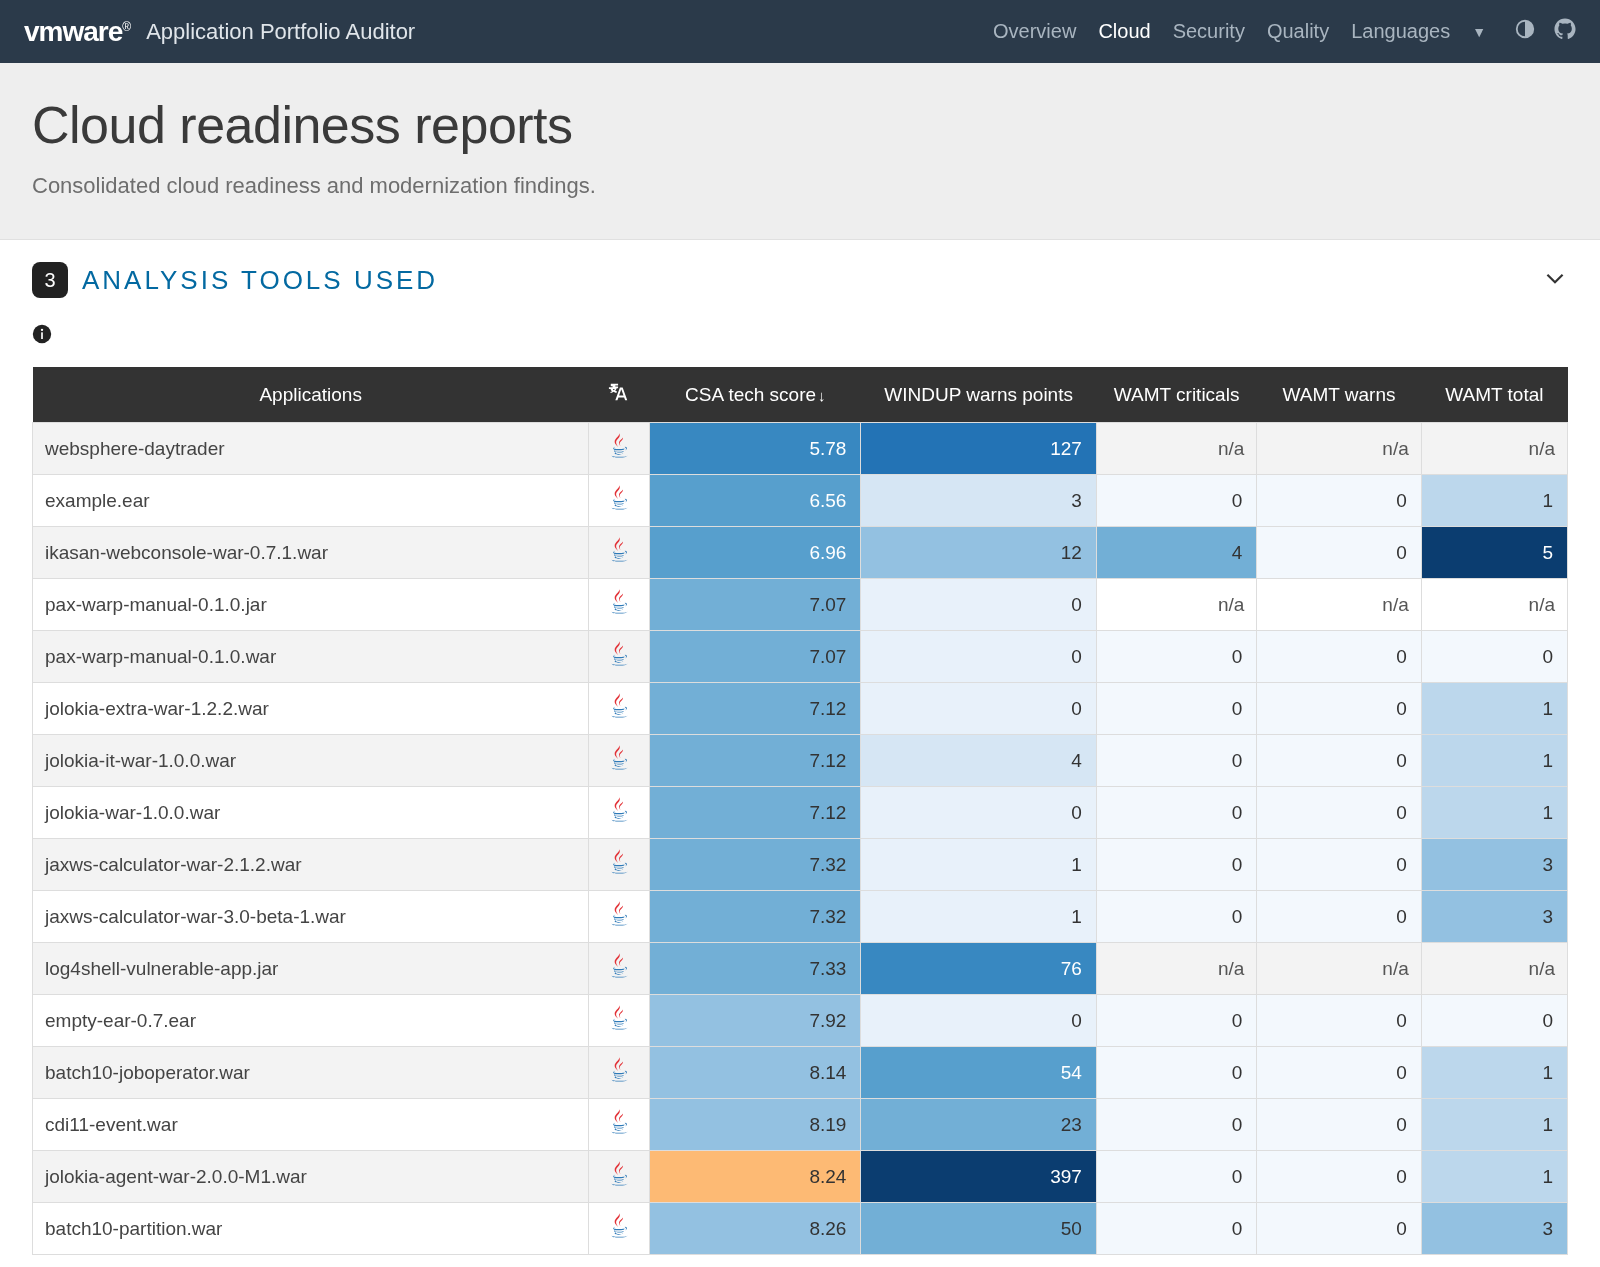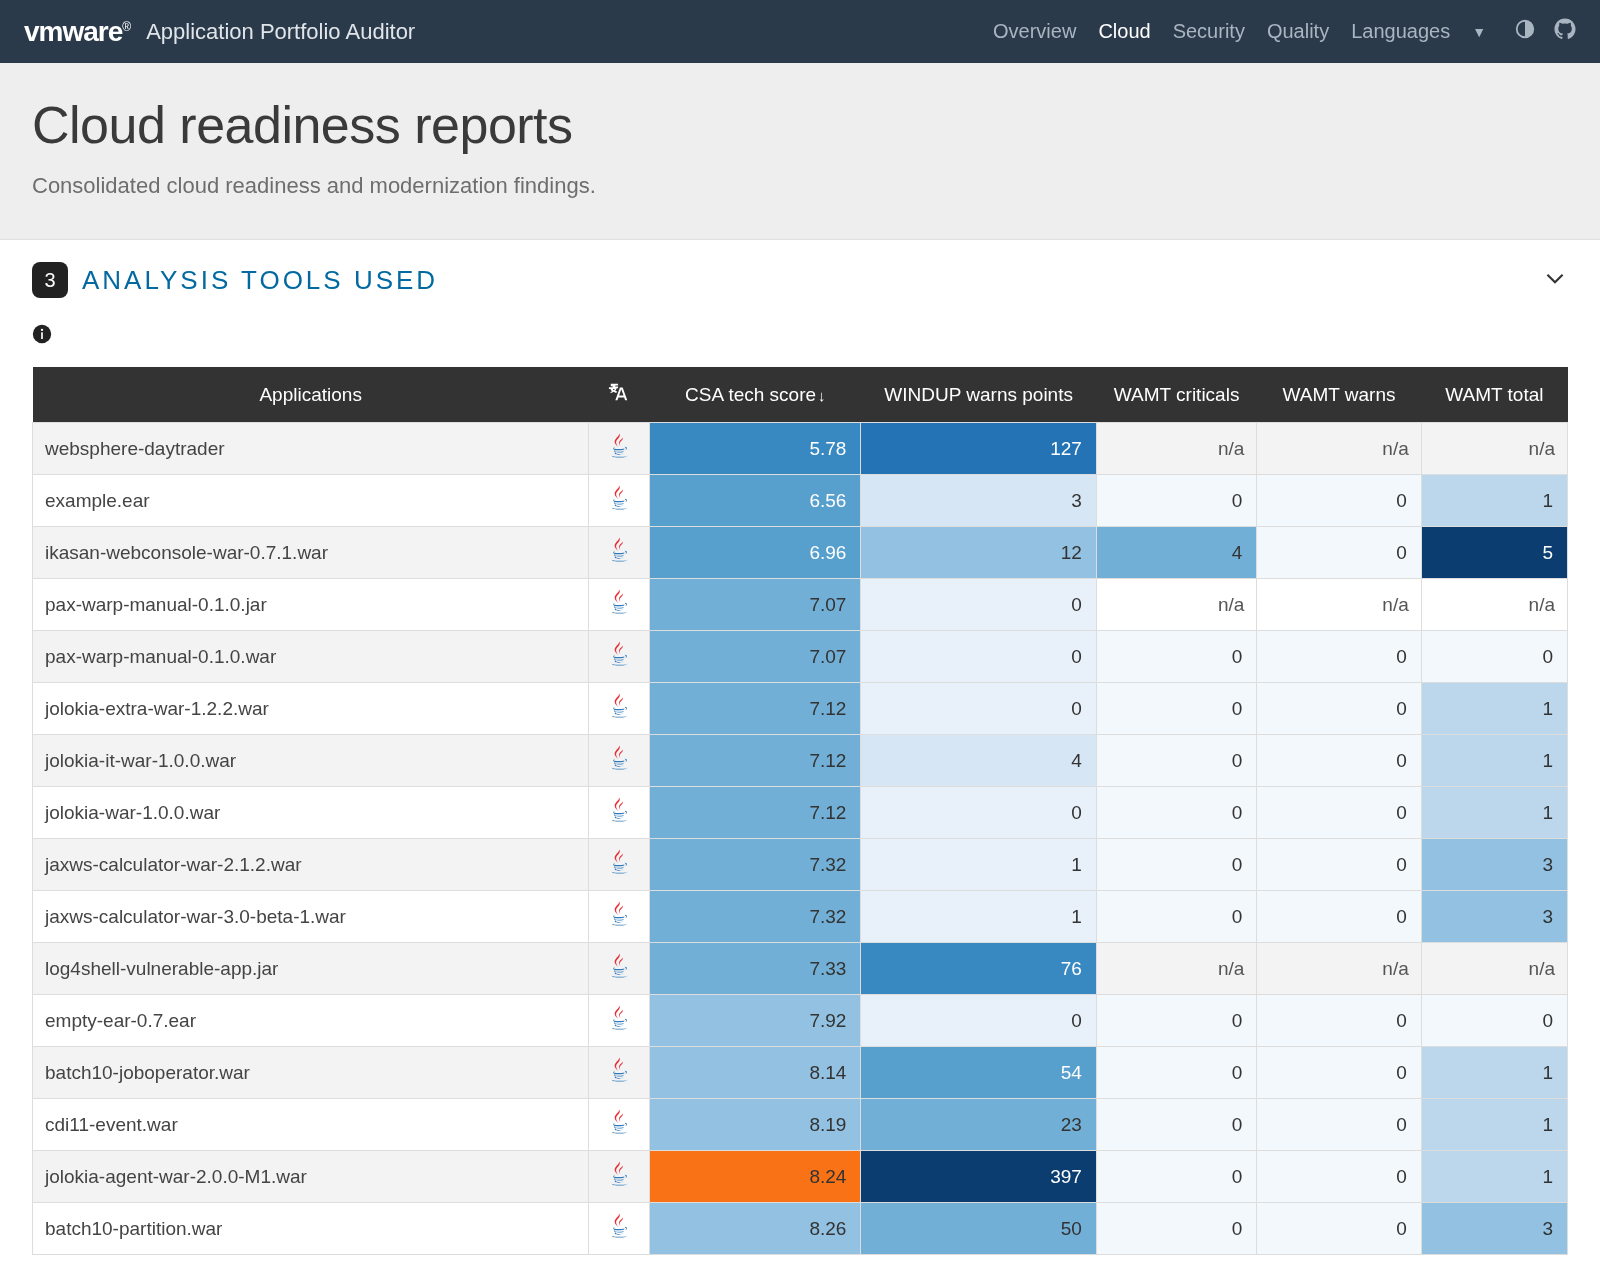--- a/index.html
+++ b/index.html
@@ -283,21 +283,21 @@
           <td class="val dark-text" style="background: rgb(243, 248, 253);">0</td>
           <td class="val dark-text" style="background: rgb(243, 248, 253);">0</td>
           <td class="val dark-text" style="background: rgb(188, 215, 236);">1</td>
         </tr>
         <tr>
           <td class="plain app-name">jolokia-agent-war-2.0.0-M1.war</td>
           <td class="plain lang"><span class="java-icon"><svg viewBox="0 0 32 36">
                 <path fill="#e23237" d="M16 0c2 4-6 7-6 12 0 4 5 7 5 7s-3-3-3-6c0-5 8-7 4-13zm5 6c1 2-5 4-5 8 0 2 2 4 2 4s-1-2-1-3c0-4 6-5 4-9z"></path>
                 <path fill="#2f7ab8" d="M8 21c0-1 3-2 3-2s-2 1-2 2c0 1 5 1 7 1s7 0 7-1c0 0 1 1 0 2-1 1-7 1-8 1s-7 0-7-3zm1 4c0-1 2-1 2-1s-1 0-1 1c0 1 5 1 6 1s5 0 6-1c0 0 1 1 0 1-1 1-5 1-6 1s-7 0-7-2zm1 3c0-1 2-1 2-1s-1 1 0 1c1 1 4 1 5 1s4 0 5-1c0 0 0 1-1 1s-4 1-5 1-6 0-6-2zm14-9s3 0 3 2-3 3-3 3 2-1 2-2-2-2-2-3zM6 31c0 2 10 2 12 2s10 0 10-2c0 0-1 3-10 3S6 33 6 31z"></path>
               </svg></span></td>
-          <td class="val dark-text" style="background: #f97316; margin-top: 12px;">8.24</td>
+          <td class="val dark-text" style="background: #fdba74; margin-top: 12px;">8.24</td>
           <td class="val light-text" style="background: rgb(11, 61, 112);">397</td>
           <td class="val dark-text" style="background: rgb(243, 248, 253);">0</td>
           <td class="val dark-text" style="background: rgb(243, 248, 253);">0</td>
           <td class="val dark-text" style="background: rgb(188, 215, 236);">1</td>
         </tr>
         <tr>
           <td class="plain app-name">batch10-partition.war</td>
           <td class="plain lang"><span class="java-icon"><svg viewBox="0 0 32 36">
                 <path fill="#e23237" d="M16 0c2 4-6 7-6 12 0 4 5 7 5 7s-3-3-3-6c0-5 8-7 4-13zm5 6c1 2-5 4-5 8 0 2 2 4 2 4s-1-2-1-3c0-4 6-5 4-9z"></path>
                 <path fill="#2f7ab8" d="M8 21c0-1 3-2 3-2s-2 1-2 2c0 1 5 1 7 1s7 0 7-1c0 0 1 1 0 2-1 1-7 1-8 1s-7 0-7-3zm1 4c0-1 2-1 2-1s-1 0-1 1c0 1 5 1 6 1s5 0 6-1c0 0 1 1 0 1-1 1-5 1-6 1s-7 0-7-2zm1 3c0-1 2-1 2-1s-1 1 0 1c1 1 4 1 5 1s4 0 5-1c0 0 0 1-1 1s-4 1-5 1-6 0-6-2zm14-9s3 0 3 2-3 3-3 3 2-1 2-2-2-2-2-3zM6 31c0 2 10 2 12 2s10 0 10-2c0 0-1 3-10 3S6 33 6 31z"></path>

